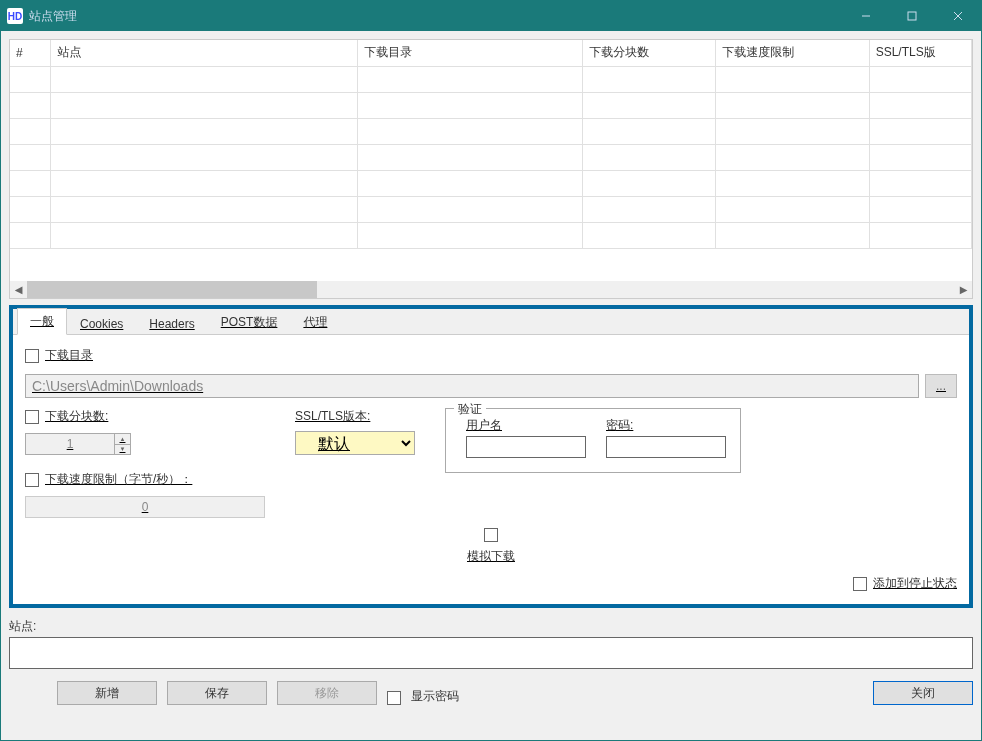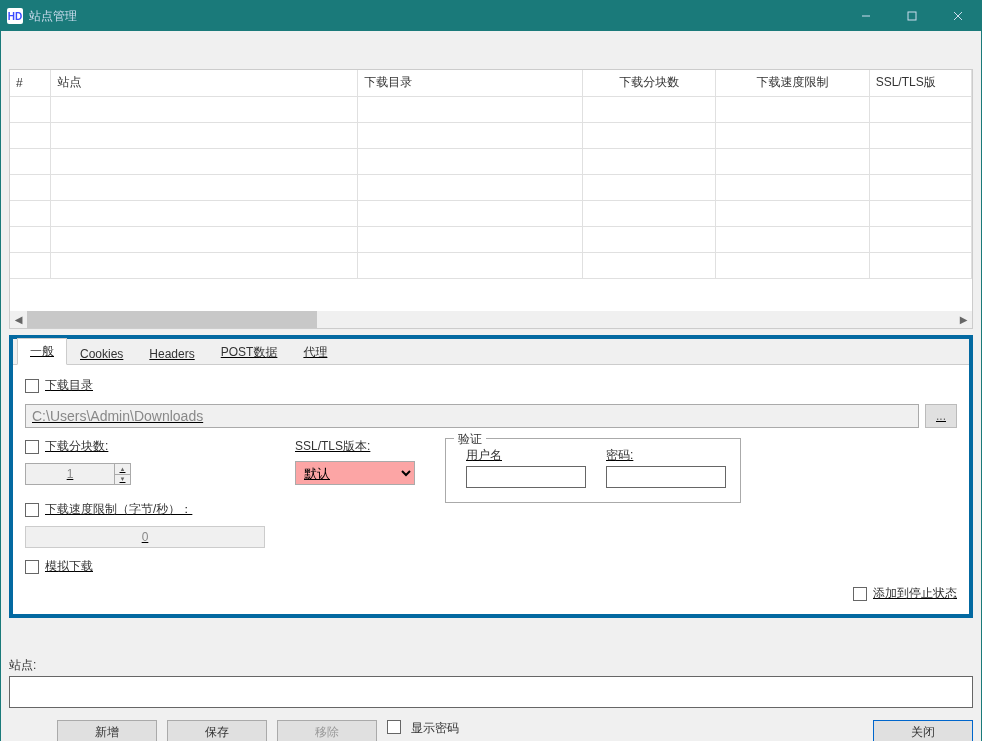--- a/index.html
+++ b/index.html
@@ -11,21 +11,20 @@
   height: 741px;
   overflow: hidden;
 }
 .window {
   width: 982px;
   height: 741px;
   border: 1px solid #1a7a7a;
   display: flex;
   flex-direction: column;
   background: #f0f0f0;
-  gap: 30px;
 }
 .titlebar {
   height: 30px;
   background: #1a7a7a;
   color: #d0e0e0;
   display: flex;
   align-items: center;
   padding-left: 6px;
 }
 .titlebar .logo {
@@ -77,21 +76,21 @@
   height: 26px;
   padding: 0 6px;
   font-weight: normal;
   text-align: left;
   color: #333;
   font-size: 12px;
   overflow: hidden;
   white-space: nowrap;
 }
 table.grid th { background: #fff; }
-table.grid th.right { text-align: center; }
+table.grid th.right { text-align: left; }
 .hscroll {
   height: 17px;
   background: #f0f0f0;
   display: flex;
   align-items: center;
 }
 .hscroll .arrow {
   width: 17px; height: 17px;
   display: flex; align-items: center; justify-content: center;
   color: #666;
@@ -193,24 +192,24 @@
   border-left: none;
 }
 .spinner .spinbtns div {
   flex: 1; font-size: 6px; display: flex; align-items: center; justify-content: center;
   background: #f0f0f0; cursor: pointer; color: #666;
 }
 .spinner .spinbtns div:first-child { border-bottom: 1px solid #aaa; }
 select.combo {
   width: 120px; height: 24px;
   border: 1px solid #aaa;
-  background: #fca5a5;
-  font-size: 13px;
+  background: #fef9c3;
+  font-size: 16px;
   font-family: inherit;
-  padding: 0 4px;
+  padding: 0 18px;
 }
 .fieldset {
   border: 1px solid #aaa;
   padding: 8px 14px 14px 20px;
   position: relative;
   margin-top: 6px;
 }
 .fieldset .legend {
   position: absolute;
   top: -8px; left: 8px;
@@ -241,21 +240,21 @@
 .site-row input {
   width: 100%; height: 32px;
   border: 1px solid #666;
   background: #fff;
   font-size: 12px;
   padding: 0 6px;
 }
 
 .bottom-row {
   display: flex;
-  align-items: flex-start;
+  align-items: flex-end;
   gap: 10px;
   margin-top: 6px;
   padding-left: 48px;
 }
 .btn {
   width: 100px; height: 24px;
   background: #e0e0e0;
   border: 1px solid #aaa;
   font-size: 12px;
   font-family: inherit;
@@ -443,34 +442,34 @@
                 </div>
                 <div class="auth-col">
                   <span class="label">密码:</span>
                   <input type="password" value="" style="">
                 </div>
               </div>
             </div>
           </div>
         </div>
 
-        <div class="row" style="margin-top:6px;">
+        <div class="row" style="margin-top:6px;flex-direction:column;">
           <span class="checkbox"></span>
           <span class="label">模拟下载</span>
         </div>
         <div class="row" style="margin-bottom:0;justify-content:flex-end;">
           <span class="checkbox"></span>
           <span class="label">添加到停止状态</span>
         </div>
 
       </div>
     </div>
 
     <div class="site-row">
-      <div class="label" style="margin-bottom:2px;margin-top:29px;">站点:</div>
+      <div class="label" style="margin-bottom:2px;">站点:</div>
       <input type="text" value="" style="">
     </div>
 
     <div class="bottom-row">
       <button class="btn">新增</button>
       <button class="btn">保存</button>
       <button class="btn disabled">移除</button>
       <span class="checkbox"></span>
       <span class="label">显示密码</span>
       <div class="bottom-spacer"></div>

